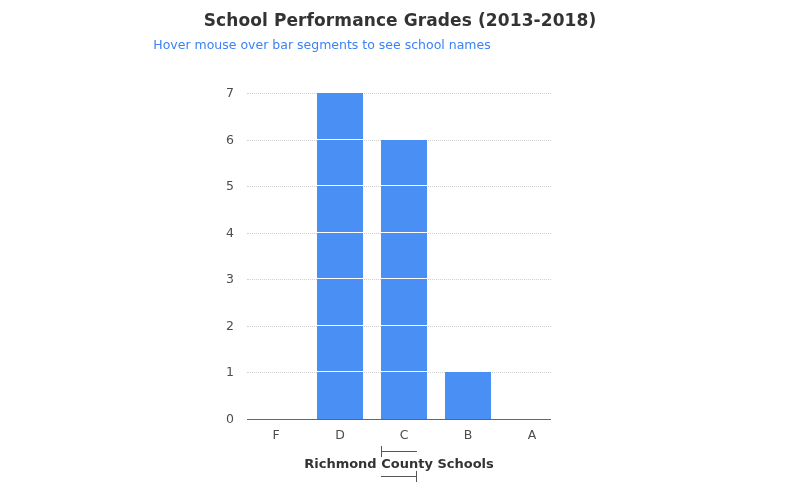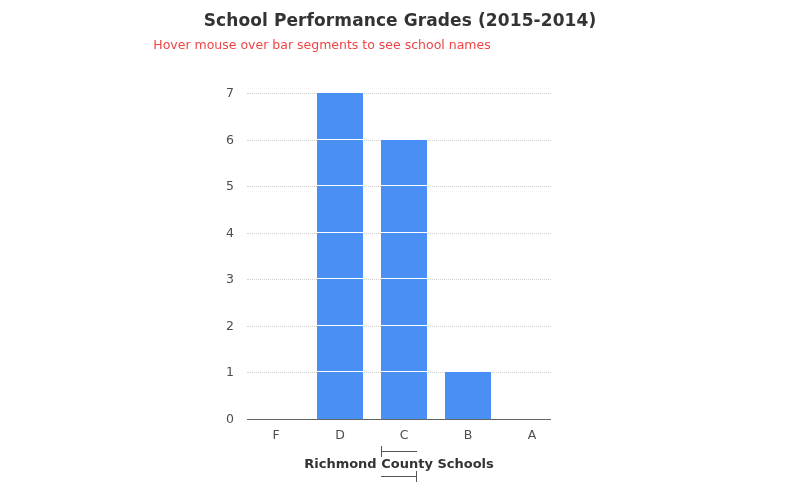--- a/index.html
+++ b/index.html
@@ -30,21 +30,21 @@
     color: #333333;
     letter-spacing: 0.1px;
   }
   .chart-subtitle {
     position: absolute;
     top: 37px;
     left: 0;
     width: 644px;
     text-align: center;
     font-size: 12.5px;
-    color: #ef4444;
+    color: #3b82f6;
   }
 
   
   .plot {
     position: absolute;
     left: 247px;
     top: 93px;
     width: 304px;
     height: 326px;
   }
@@ -160,21 +160,21 @@
     color: #333333;
     padding: 0 8px;
     white-space: nowrap;
   }
 </style>
 </head>
 <body>
 
 <div class="chart-root">
 
-  <div class="chart-title">School Performance Grades (2015-2014)</div>
+  <div class="chart-title">School Performance Grades (2013-2018)</div>
   <div class="chart-subtitle">Hover mouse over bar segments to see school names</div>
 
   <div class="ytick-wrap">
     <div class="ytick-label" style="top:-6px;">7</div>
     <div class="ytick-label" style="top:40.6px;">6</div>
     <div class="ytick-label" style="top:87.1px;">5</div>
     <div class="ytick-label" style="top:133.7px;">4</div>
     <div class="ytick-label" style="top:180.3px;">3</div>
     <div class="ytick-label" style="top:226.9px;">2</div>
     <div class="ytick-label" style="top:273.4px;">1</div>

